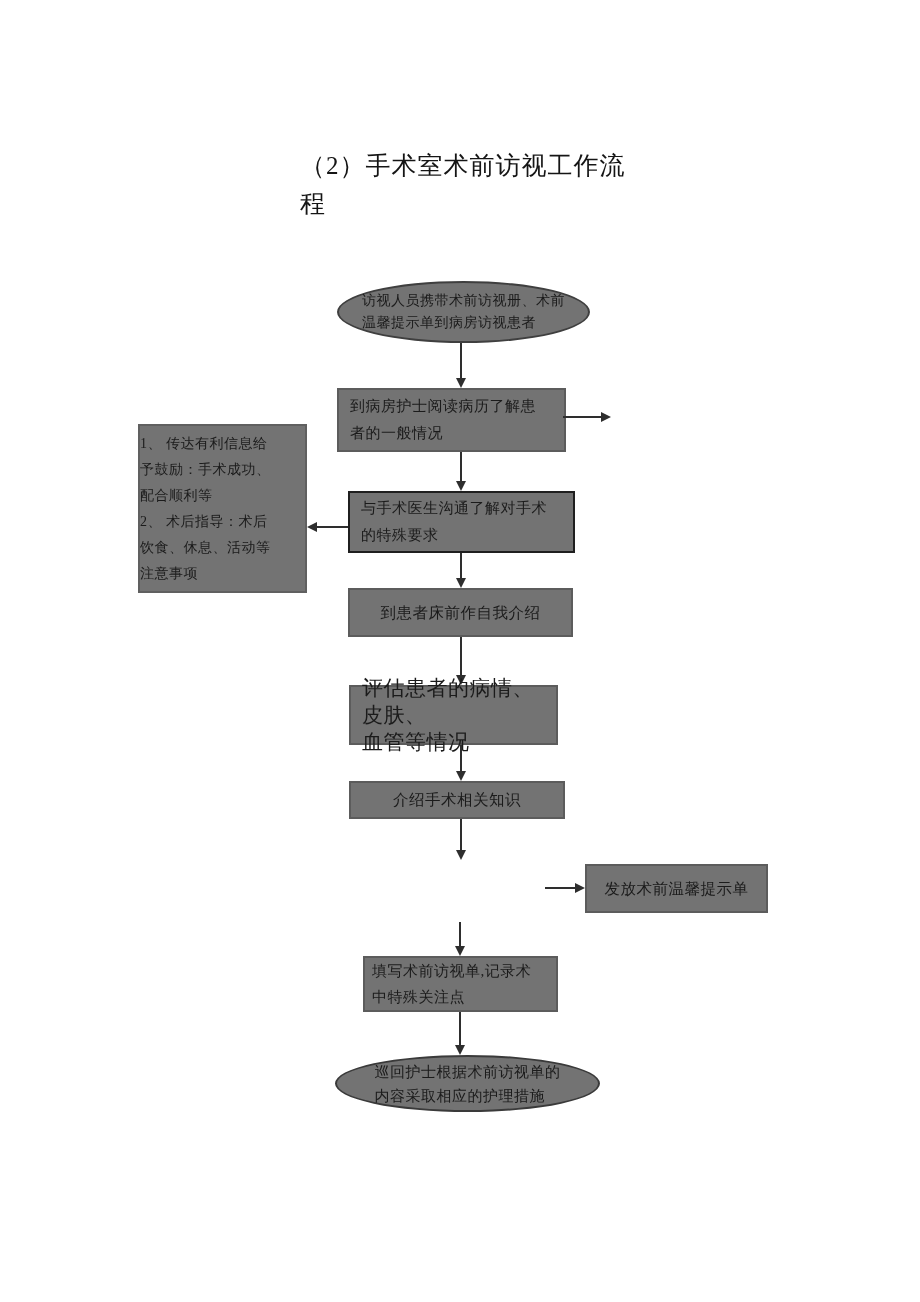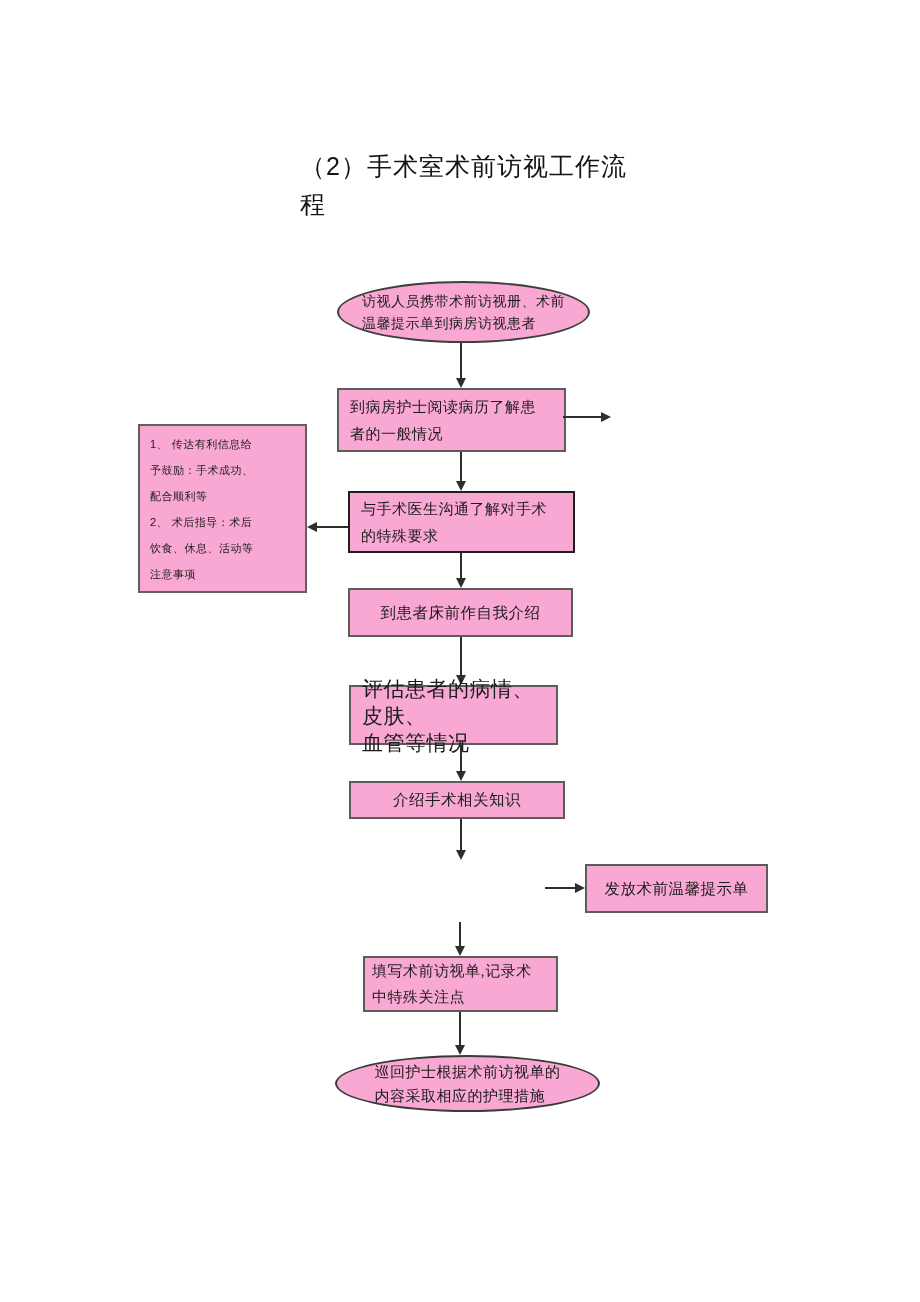--- a/index.html
+++ b/index.html
@@ -1,27 +1,27 @@
 <!DOCTYPE html>
 <html><head>
 <meta charset="utf-8">
 <style>
   html,body{margin:0;padding:0;background:#ffffff;}
   .page{
     position:relative;width:920px;height:1302px;background:#ffffff;overflow:hidden;
-    font-family:Liberation Sans, sans-serif;color:#1b1b1b;
+    font-family:Liberation Serif, serif;color:#1b1b1b;
   }
   .title{
     position:absolute;left:300px;top:147px;width:350px;
     font-size:25px;line-height:38px;white-space:pre-line;color:#151515;
     letter-spacing:1px;
   }
   .node{
     position:absolute;box-sizing:border-box;display:flex;align-items:center;
-    background:#f9a8d4;
+    background:#737373;
   }
   .box{border:2px solid #5c5c5c;}
   .ellipse{border:2px solid #3f3f3f;border-radius:50%;justify-content:center;}
   .node .txt{
     white-space:pre-line;width:100%;padding:0 11px;
     font-size:15px;line-height:26px;letter-spacing:0.5px;
   }
   .center{justify-content:center;}
   .center .txt{text-align:center;}
   .ellipse .txt{width:auto;padding:0;}
@@ -29,21 +29,21 @@
   
   .n-start{left:337px;top:281px;width:253px;height:62px;}
   .n-start .txt{font-size:14px;line-height:22px;}
   .n-read{left:337px;top:388px;width:229px;height:64px;}
   .n-read .txt{font-size:15px;line-height:27px;}
   .n-info{left:611px;top:351px;width:206px;height:190px;border-color:#606060;}
   .n-info .txt{font-size:14px;line-height:26px;padding:0 9px;}
   .n-comm{left:348px;top:491px;width:227px;height:62px;border-color:#1f1f1f;}
   .n-comm .txt{font-size:15px;line-height:27px;}
   .n-enc{left:138px;top:424px;width:169px;height:169px;border-color:#606060;}
-  .n-enc .txt{font-size:11px;line-height:26px;padding:0 10px;}
+  .n-enc .txt{font-size:14px;line-height:26px;padding:0 0;}
   .n-intro{left:348px;top:588px;width:225px;height:49px;}
   .n-intro .txt{font-size:15.5px;}
   .n-assess{left:349px;top:685px;width:209px;height:60px;}
   .n-assess .txt{font-size:21px;line-height:27px;}
   .n-knw{left:349px;top:781px;width:216px;height:38px;}
   .n-knw .txt{font-size:15.5px;}
   .n-psy{left:362px;top:860px;width:183px;height:62px;}
   .n-psy .txt{font-size:15px;line-height:27px;padding:0 9px;}
   .n-rem{left:585px;top:864px;width:183px;height:49px;}
   .n-rem .txt{font-size:15.5px;}

